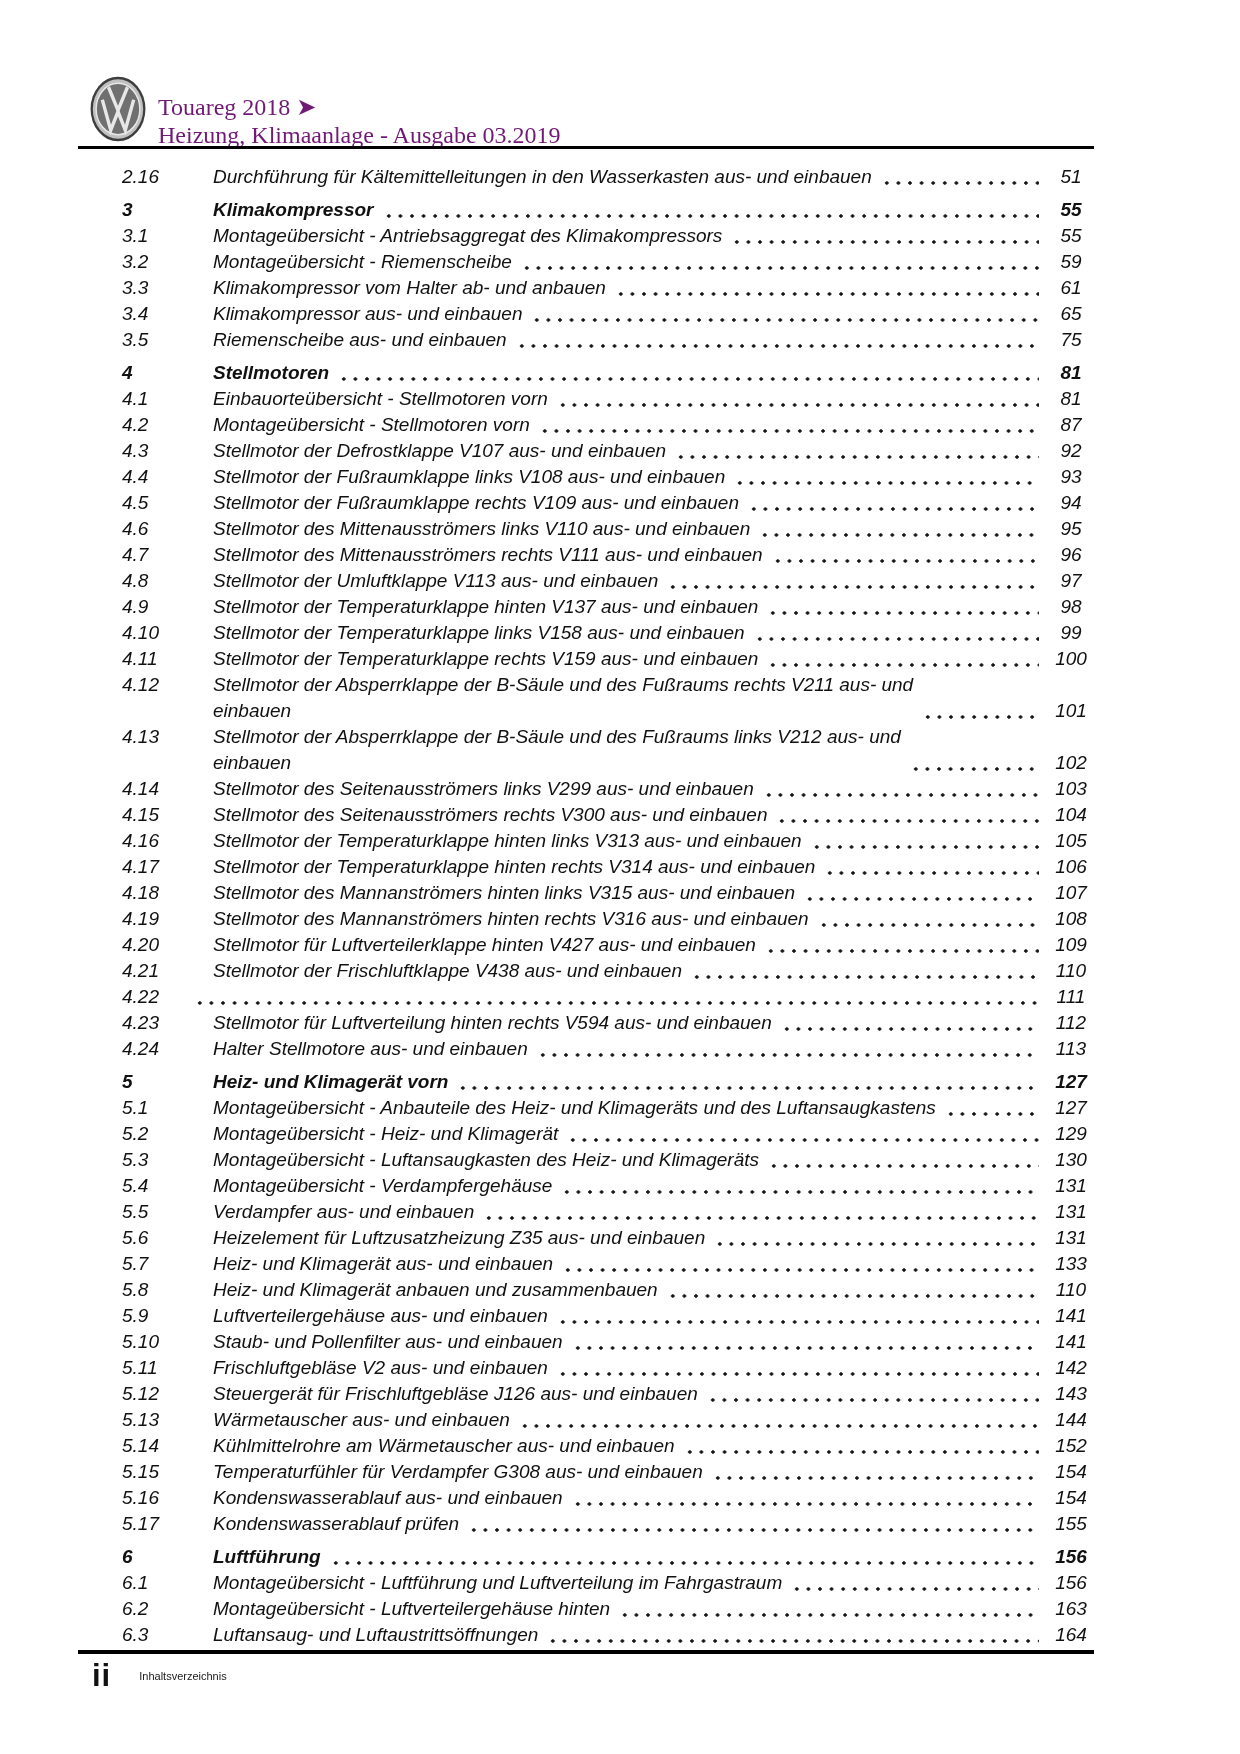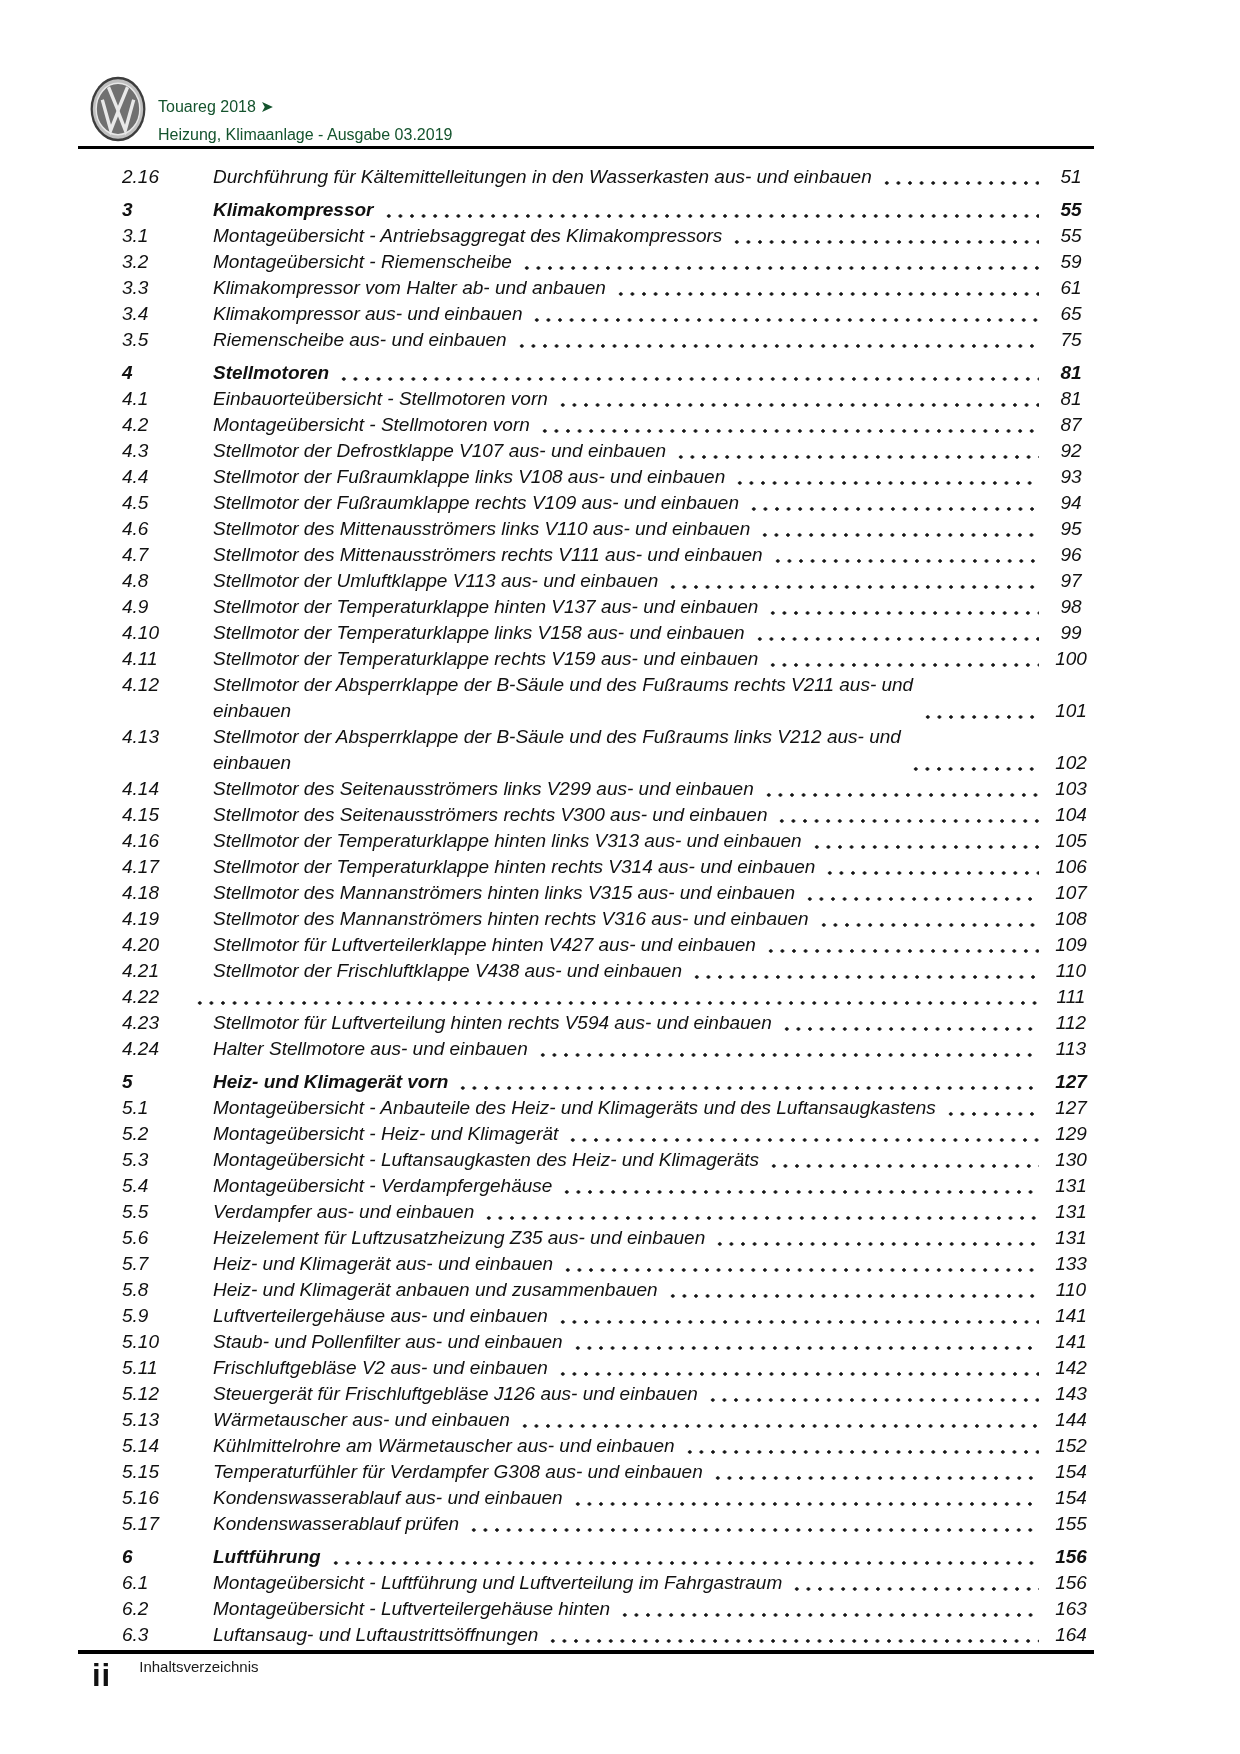--- a/index.html
+++ b/index.html
@@ -16,21 +16,21 @@
 
   
   .header { position: absolute; left: 0; top: 0; width: 100%; }
   .logo {
     position: absolute; left: 90px; top: 76px;
     width: 56px; height: 66px;
   }
   .logo svg { width: 100%; height: 100%; }
   .header-text {
     position: absolute; left: 158px; top: 93px;
-    font-size: 16px; line-height: 28px; color: #14532d;
+    font-size: 24px; line-height: 28px; color: #701a75; font-family: Liberation Serif, serif;
   }
   .header-rule {
     position: absolute; left: 78px; top: 146px;
     width: 1016px; height: 3px; background: #000;
   }
 
   
   .toc {
     position: absolute; left: 122px; top: 164px;
     width: 971px;
@@ -67,27 +67,27 @@
     text-align: center;
   }
 
   
   .footer-rule {
     position: absolute; left: 78px; top: 1650px;
     width: 1016px; height: 4px; background: #000;
   }
   .footer {
     position: absolute; left: 92px; top: 1658px;
-    display: flex; align-items: flex-start;
+    display: flex; align-items: center;
   }
   .footer-page {
     font-size: 31px; font-weight: bold; letter-spacing: 1px;
   }
   .footer-label {
-    font-size: 15px; margin-left: 28px; color: #1a1a1a;
+    font-size: 11px; margin-left: 28px; color: #1a1a1a;
   }
 </style>
 </head>
 <body>
 
 <div class="page">
 
   <div class="header">
     <span class="logo">
       <svg viewBox="0 0 100 100" preserveAspectRatio="none">

